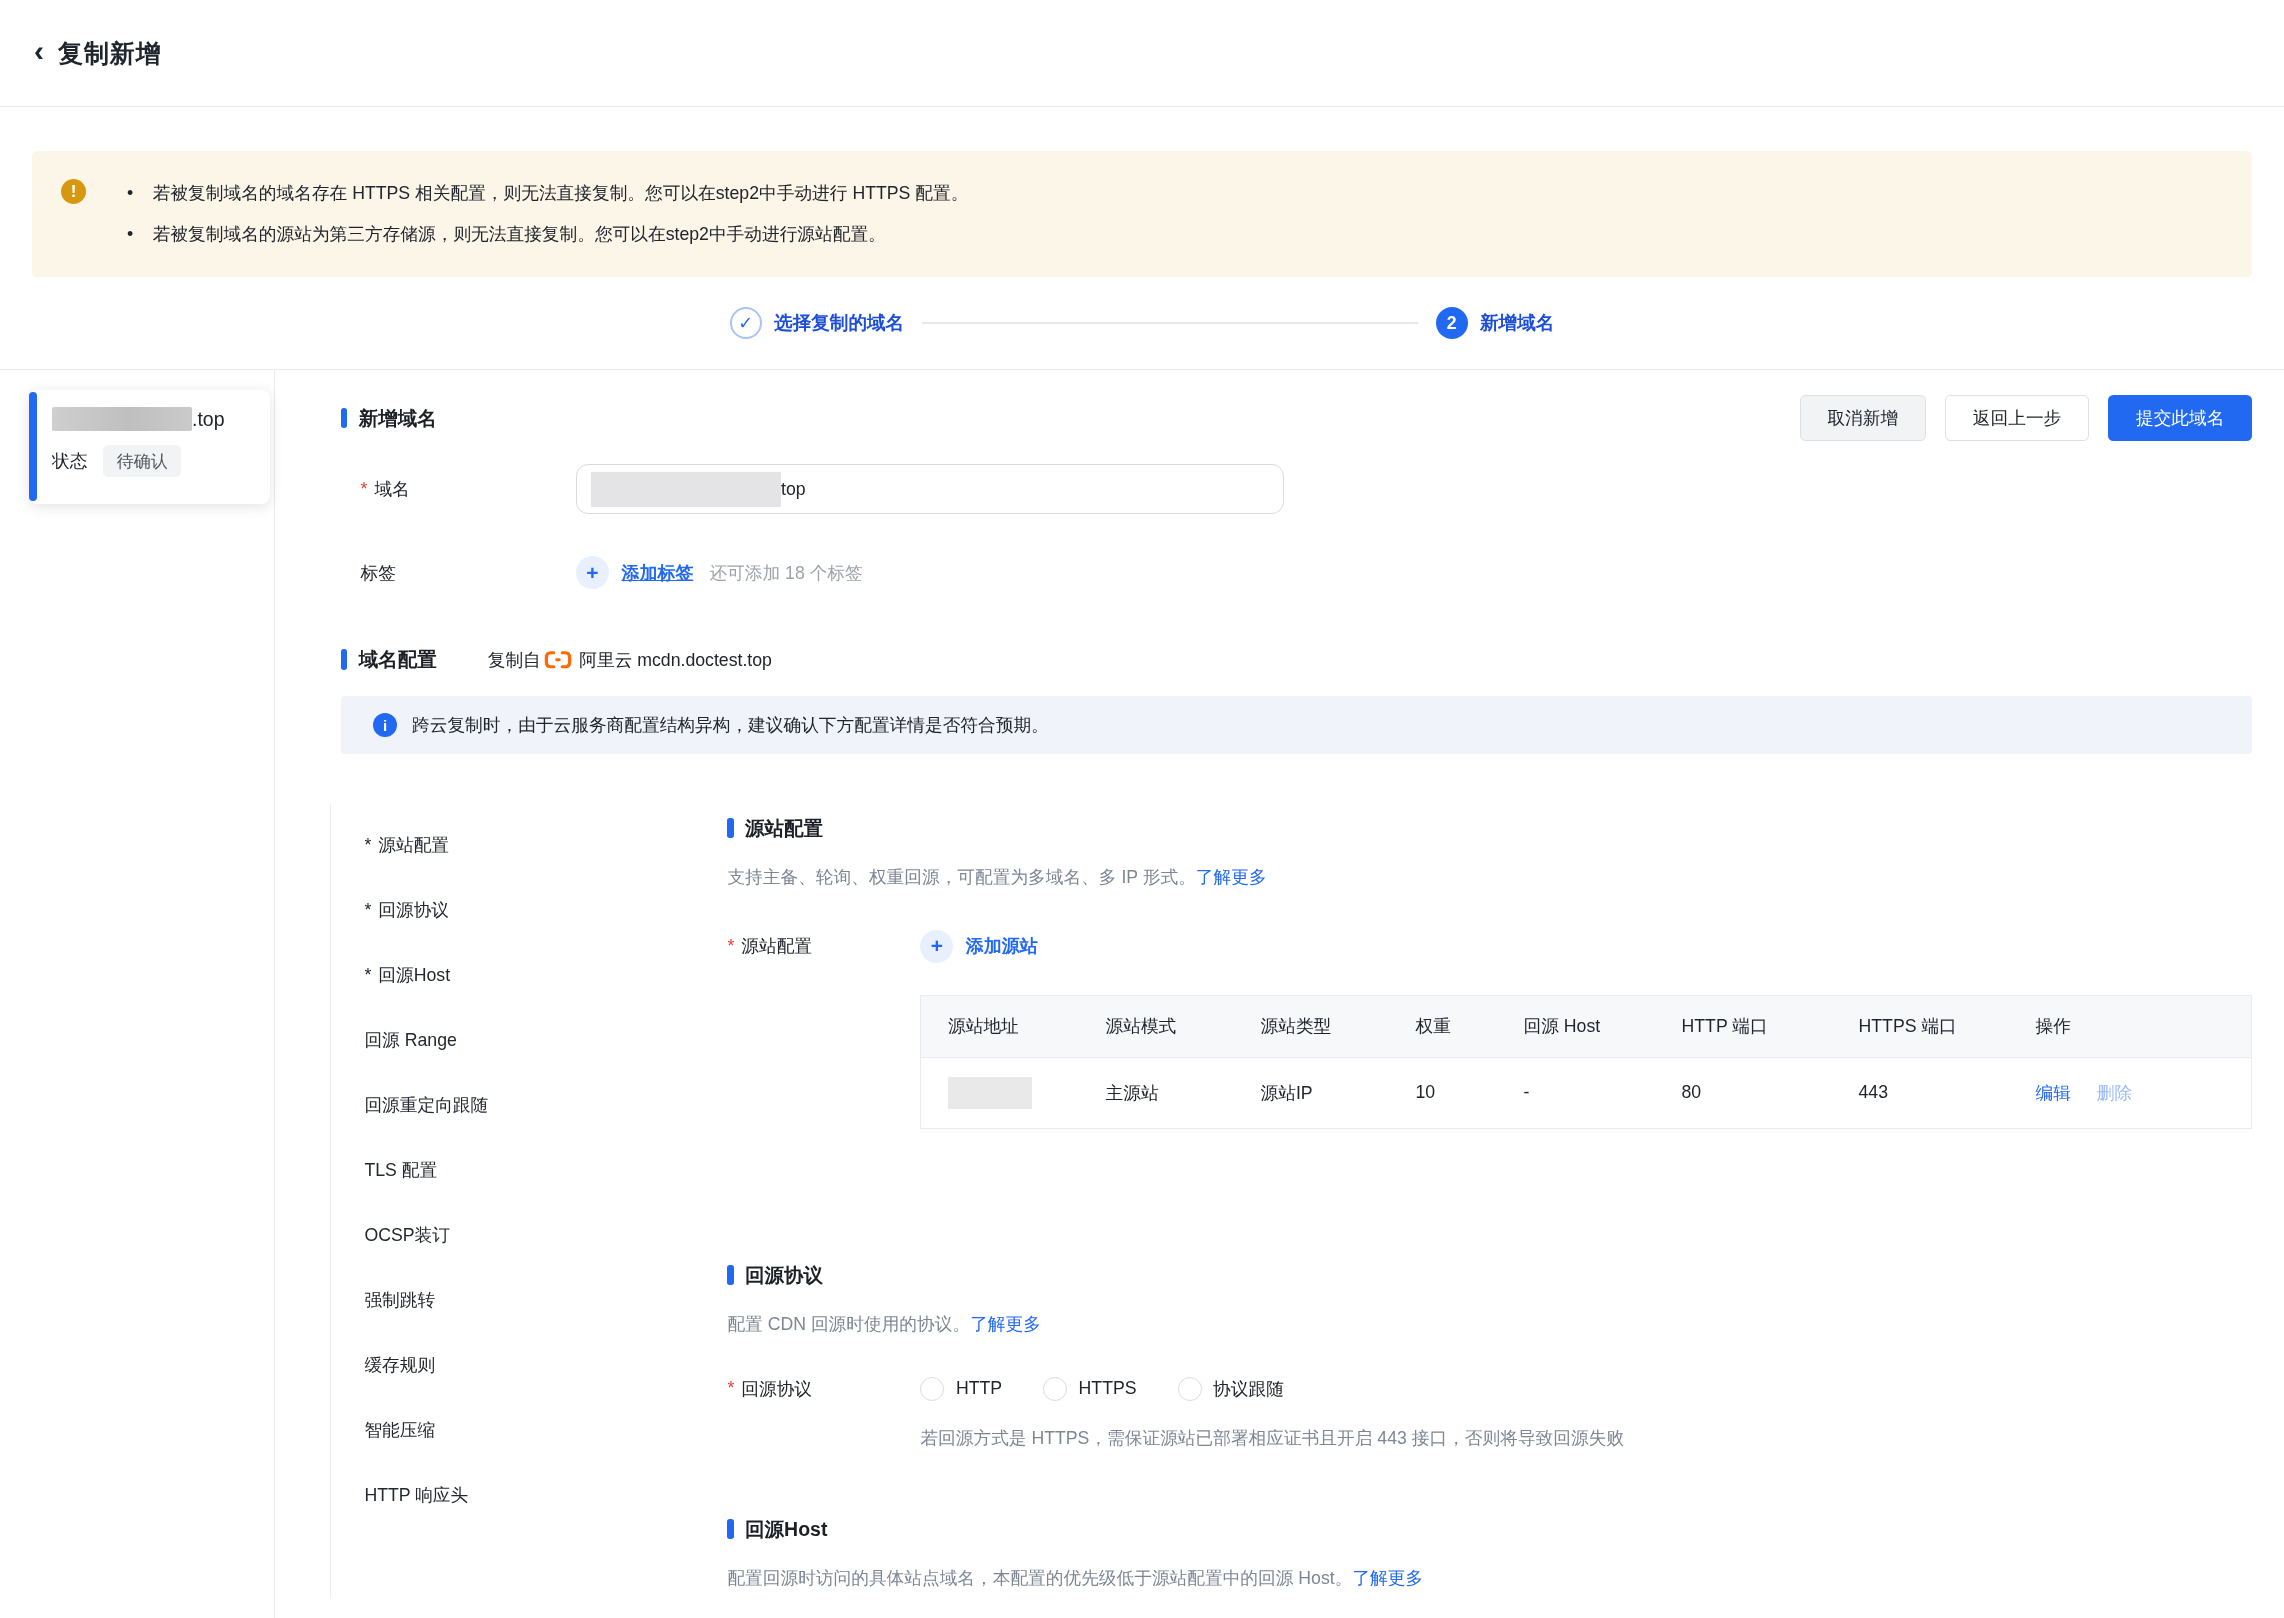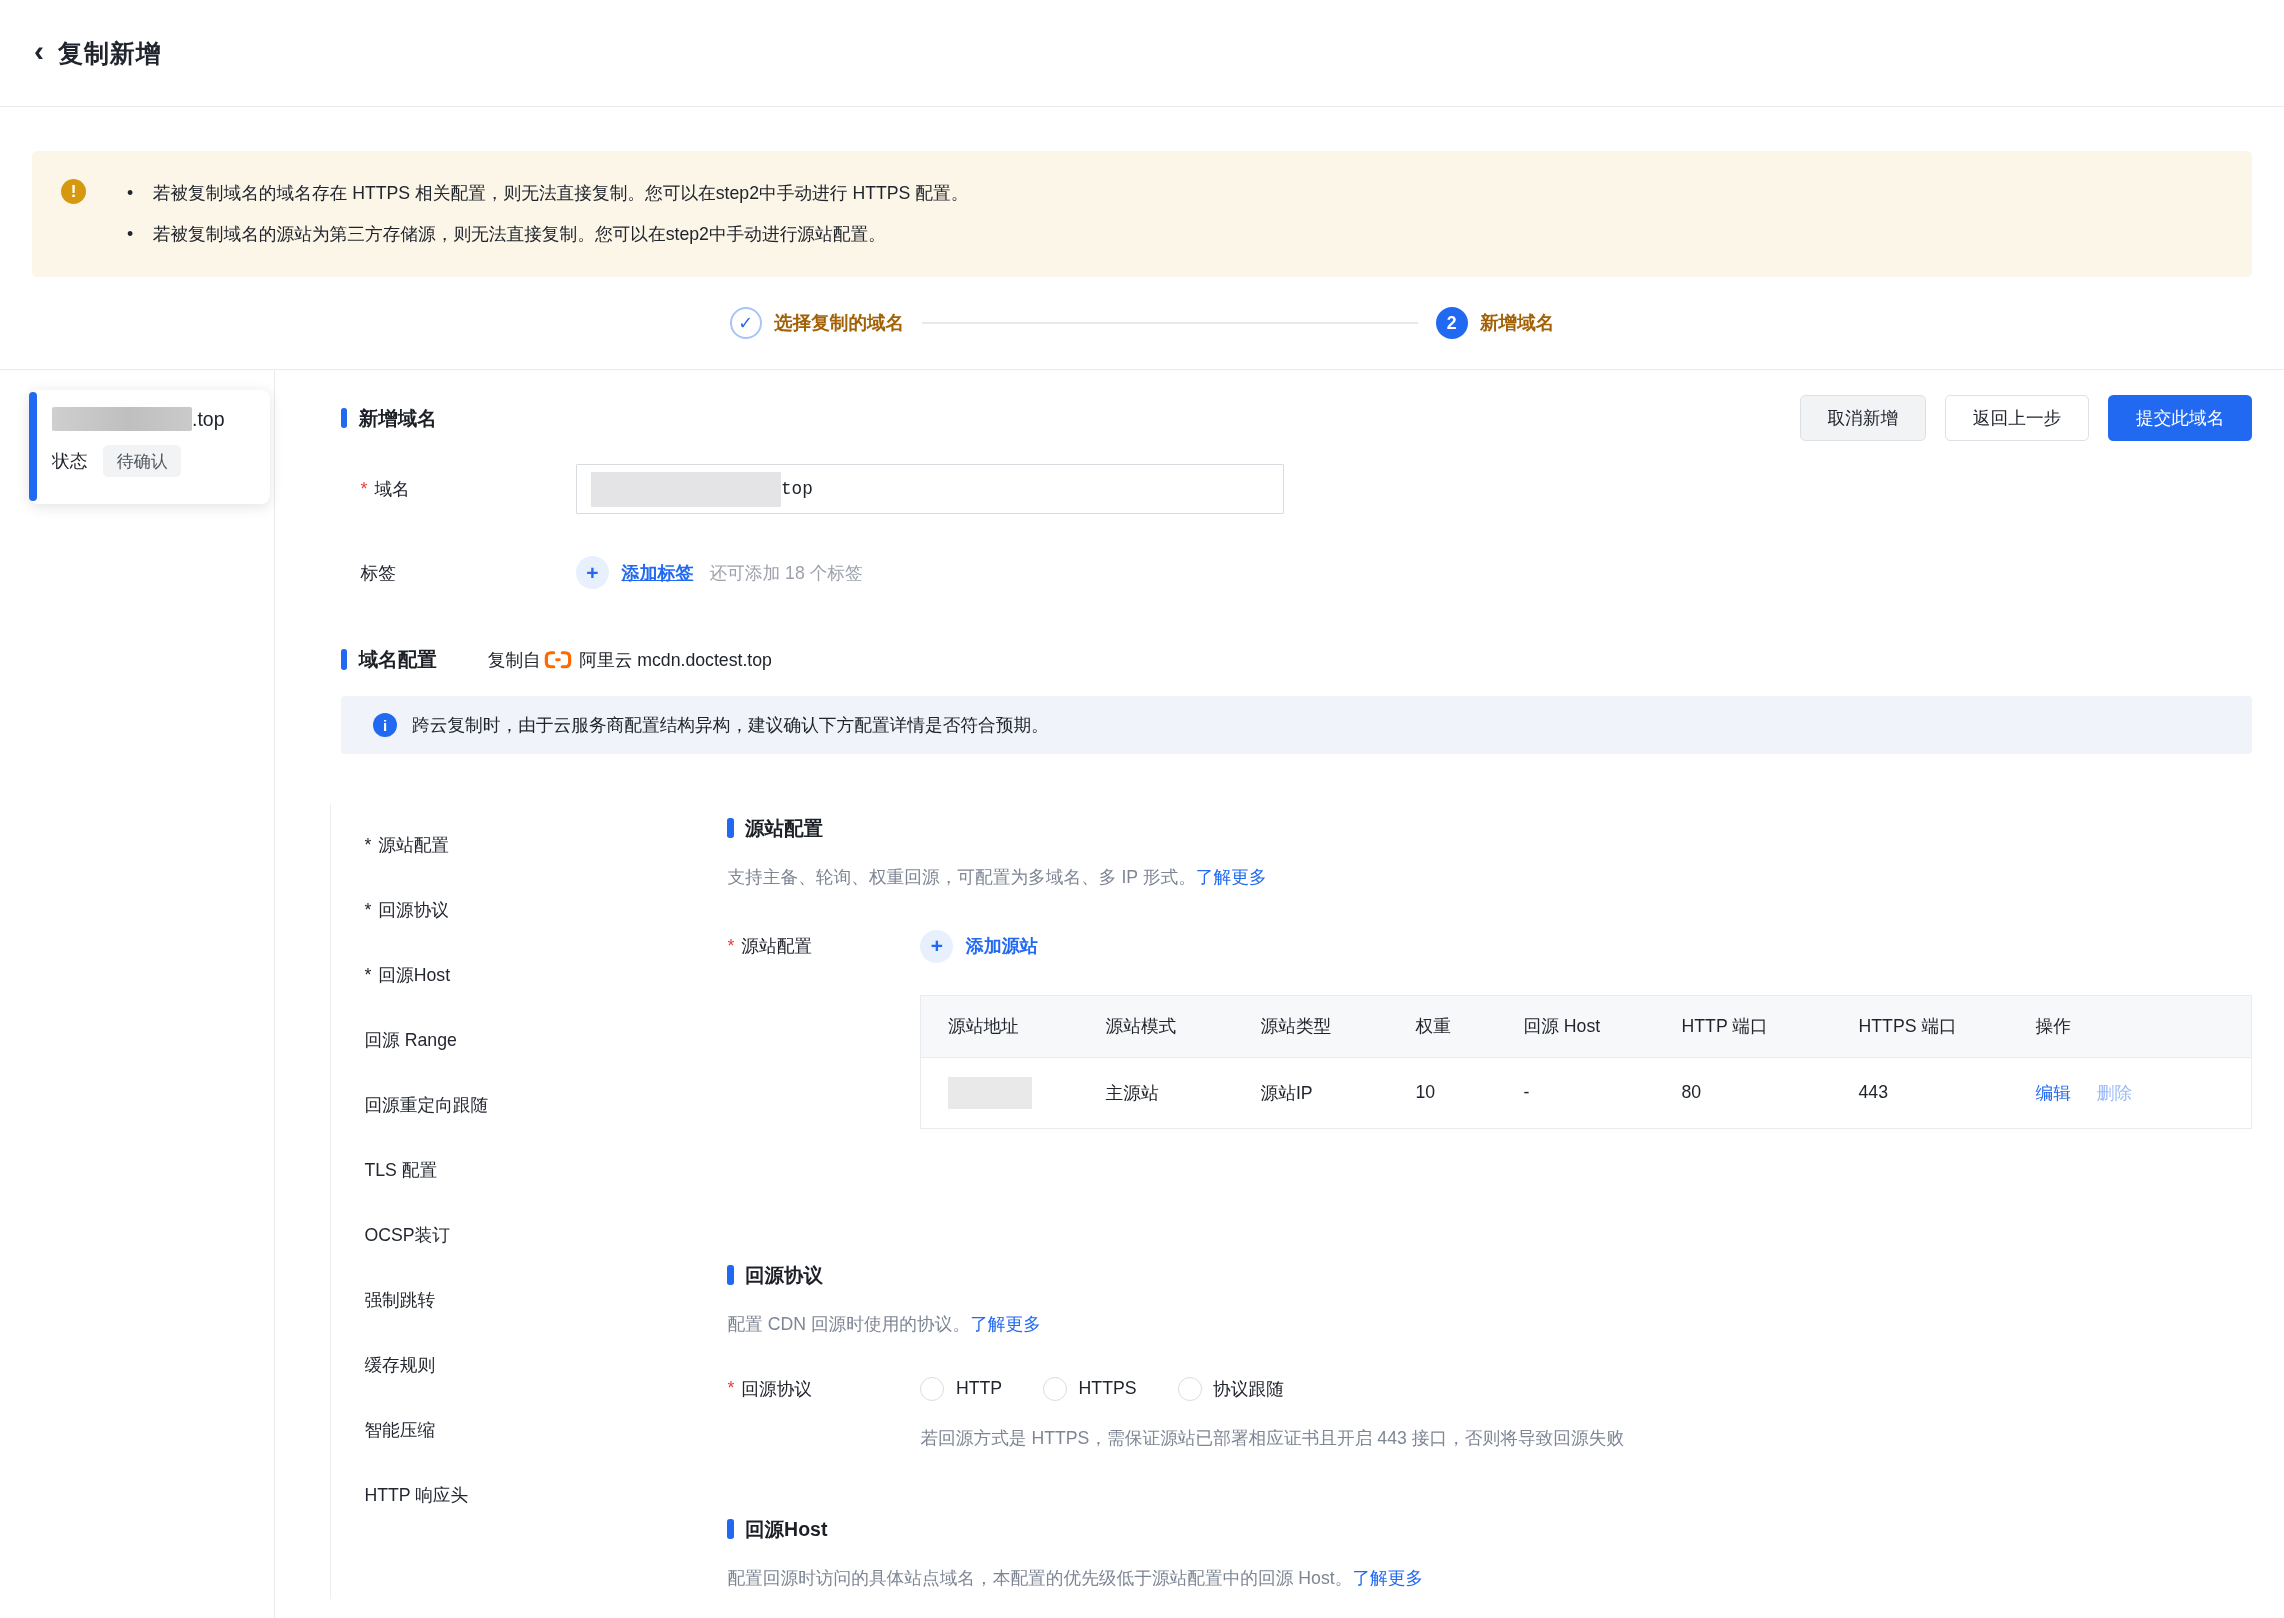--- a/index.html
+++ b/index.html
@@ -25,21 +25,21 @@
 
   
   .steps { height:93px; display:flex; align-items:center; justify-content:center;
     border-bottom:1.8px solid #E9EBF0; }
   .step { display:flex; align-items:center; }
   .step-circle { width:32px; height:32px; border-radius:50%; display:flex;
     align-items:center; justify-content:center; flex:none; }
   .step1-circle { border:2.7px solid #A8C4FA; background:#fff; color:#2269F2;
     font-size:17.7px; font-weight:700; }
   .step2-circle { background:#2269F2; color:#fff; font-size:17.7px; font-weight:700; }
-  .step-label { font-size:18.6px; font-weight:600; margin-left:12.4px; color:#a16207; }
+  .step-label { font-size:18.6px; font-weight:600; margin-left:12.4px; color:#1d4ed8; }
   .step-connector { width:496px; height:1.8px; background:#E6E8ED; margin:0 17.7px; }
 
   
   .body-layout { display:flex; height:1268px; }
   aside.sidebar { width:275px; flex:none; border-right:0.9px solid #E9EBF0; }
   .domain-card { position:relative; margin:19.5px 0 0 29px; width:241px; height:114px;
     background:#fff; border-radius:8.9px; box-shadow:0 2.7px 12.4px rgba(31,35,41,.12);
     padding:17.7px 0 0 23px; cursor:pointer; }
   .domain-card::before { content:""; position:absolute; left:0; top:2.7px; bottom:2.7px;
     width:8px; border-radius:7px; background:#2269F2; }
@@ -68,22 +68,22 @@
     border:0.9px solid transparent; }
   .btn-gray { background:#F2F3F5; border-color:#DCDFE6; color:#20242C; }
   .btn-plain { background:#fff; border-color:#DCDFE6; color:#20242C; }
   .btn-primary { background:#2269F2; color:#fff; font-weight:500; }
 
   .form-row { display:flex; align-items:center; }
   .form-label { width:235px; flex:none; padding-left:19.5px; font-size:17.7px; color:#20242C;
     display:flex; align-items:center; }
   .req { color:#E8403C; margin-right:7px; font-size:17.7px; }
   .row-domain { margin-top:23px; }
-  .fake-input { width:708px; height:50px; border:0.9px solid #D8DBE0; border-radius:1px;
-    display:flex; align-items:center; padding-left:14px; cursor:text; background:#fff;font-family:Liberation Mono, monospace; }
+  .fake-input { width:708px; height:50px; border:0.9px solid #D8DBE0; border-radius:12px;
+    display:flex; align-items:center; padding-left:14px; cursor:text; background:#fff; }
   .input-redacted { width:190px; height:35px; background:#E4E4E6; }
   .input-suffix { font-size:17.7px; color:#20242C; }
   .row-tag { margin-top:42px; }
   .add-link { display:flex; align-items:center; cursor:pointer; }
   .plus-circle { width:33px; height:33px; border-radius:50%; background:#E8F0FE;
     color:#2269F2; font-size:21px; font-weight:700; display:flex; align-items:center;
     justify-content:center; flex:none; }
   .add-link-text { color:#2269F2; font-size:18px; font-weight:700; margin-left:12.4px; }
   .add-link-text.u { text-decoration:underline; }
   .tag-hint { margin-left:16px; font-size:17.7px; color:#9CA1AB; }

